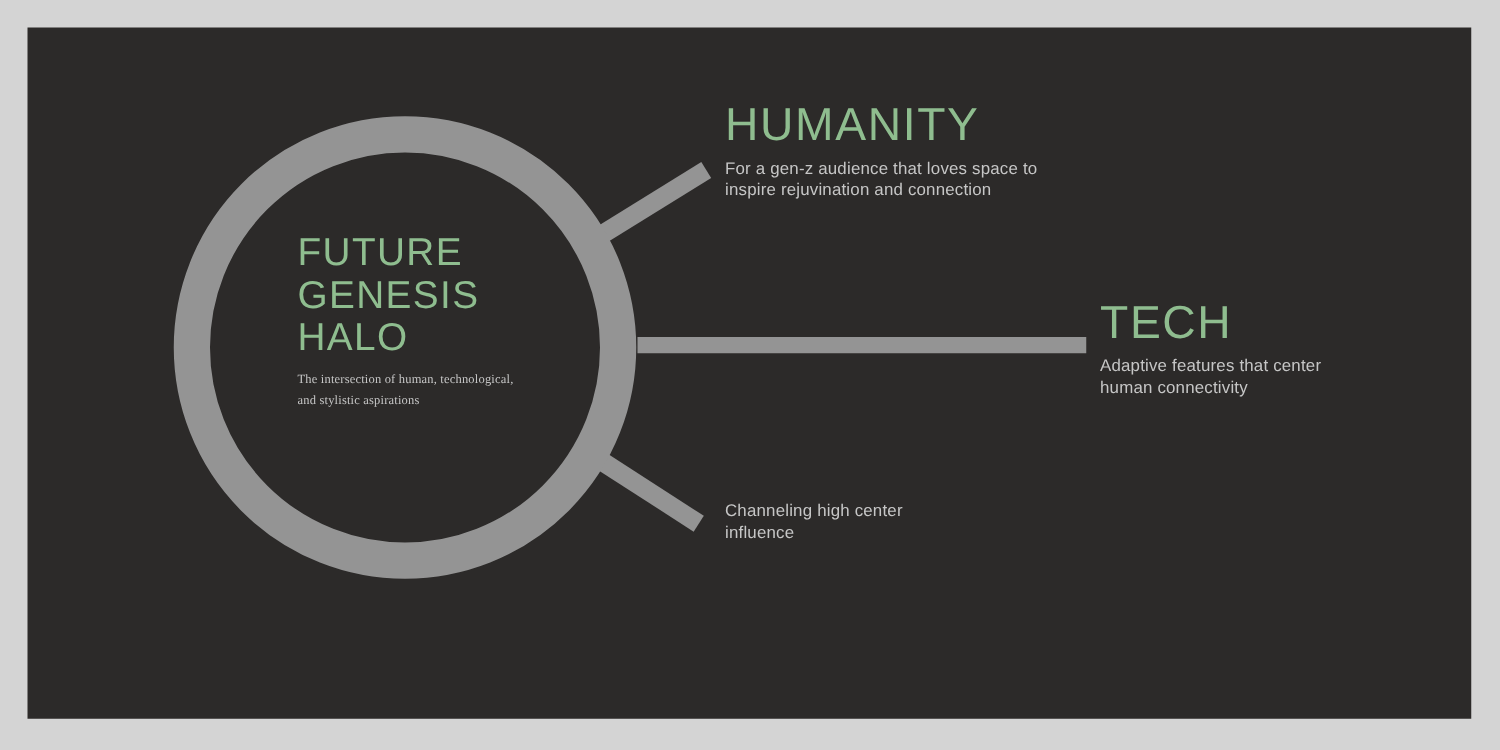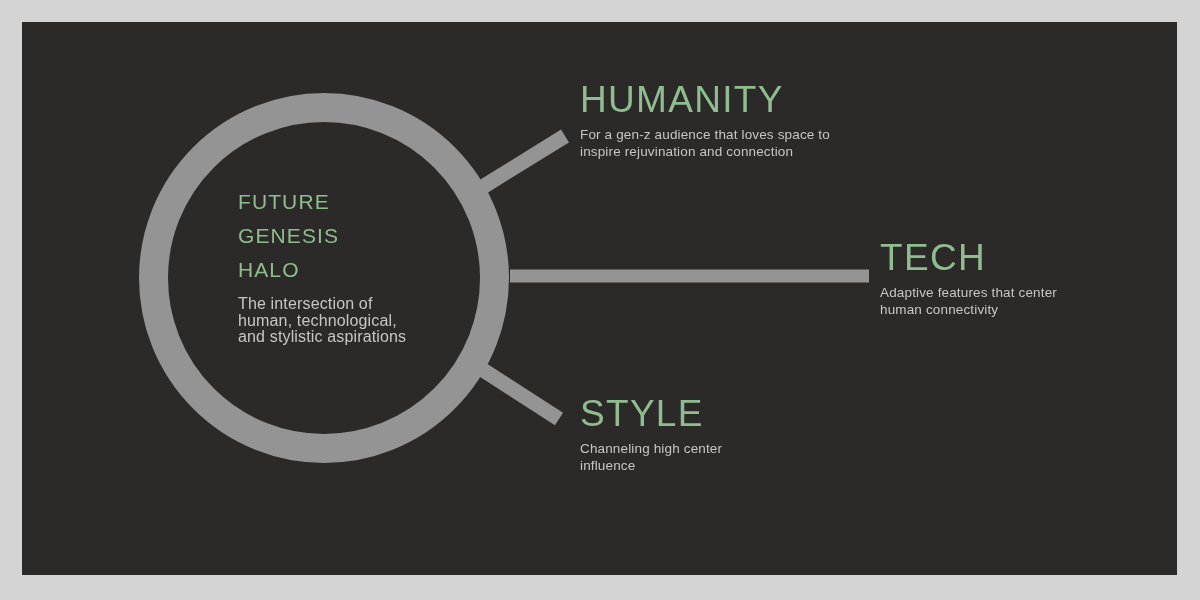--- a/index.html
+++ b/index.html
@@ -37,35 +37,36 @@
 
   
   #hub {
     position: absolute;
     left: 238px;
     top: 185px;
     width: 210px;
   }
   #hub .hub-title {
     color: #8fbd8f;
-    font-size: 21px;
+    font-size: 31px;
     font-weight: 300;
     line-height: 34px;
     letter-spacing: 1.1px;
     white-space: pre-line;
     margin: 0;
   }
   #hub .hub-sub {
     color: #c6c6c6;
-    font-size: 16px;
+    font-size: 10px;
     font-weight: 300;
     line-height: 16.5px;
     letter-spacing: 0.15px;
     margin: 9px 0 4px 0;
     width: 175px;
+    font-family: Liberation Serif, serif;
   }
 
   
   .spoke {
     position: absolute;
   }
   .spoke-title {
     color: #8fbd8f;
     font-size: 37px;
     font-weight: 300;
@@ -127,18 +128,17 @@
 human connectivity</p>
   </div>
 
   <div class="spoke" id="spoke-humanity">
     <p class="spoke-title">HUMANITY</p>
     <p class="spoke-sub">For a gen-z audience that loves space to
 inspire rejuvination and connection</p>
   </div>
 
   <div class="spoke" id="spoke-style">
-    <p class="spoke-title">STYLE</p>
     <p class="spoke-sub">Channeling high center
 influence</p>
   </div>
 
 </div>
 
 </body></html>

